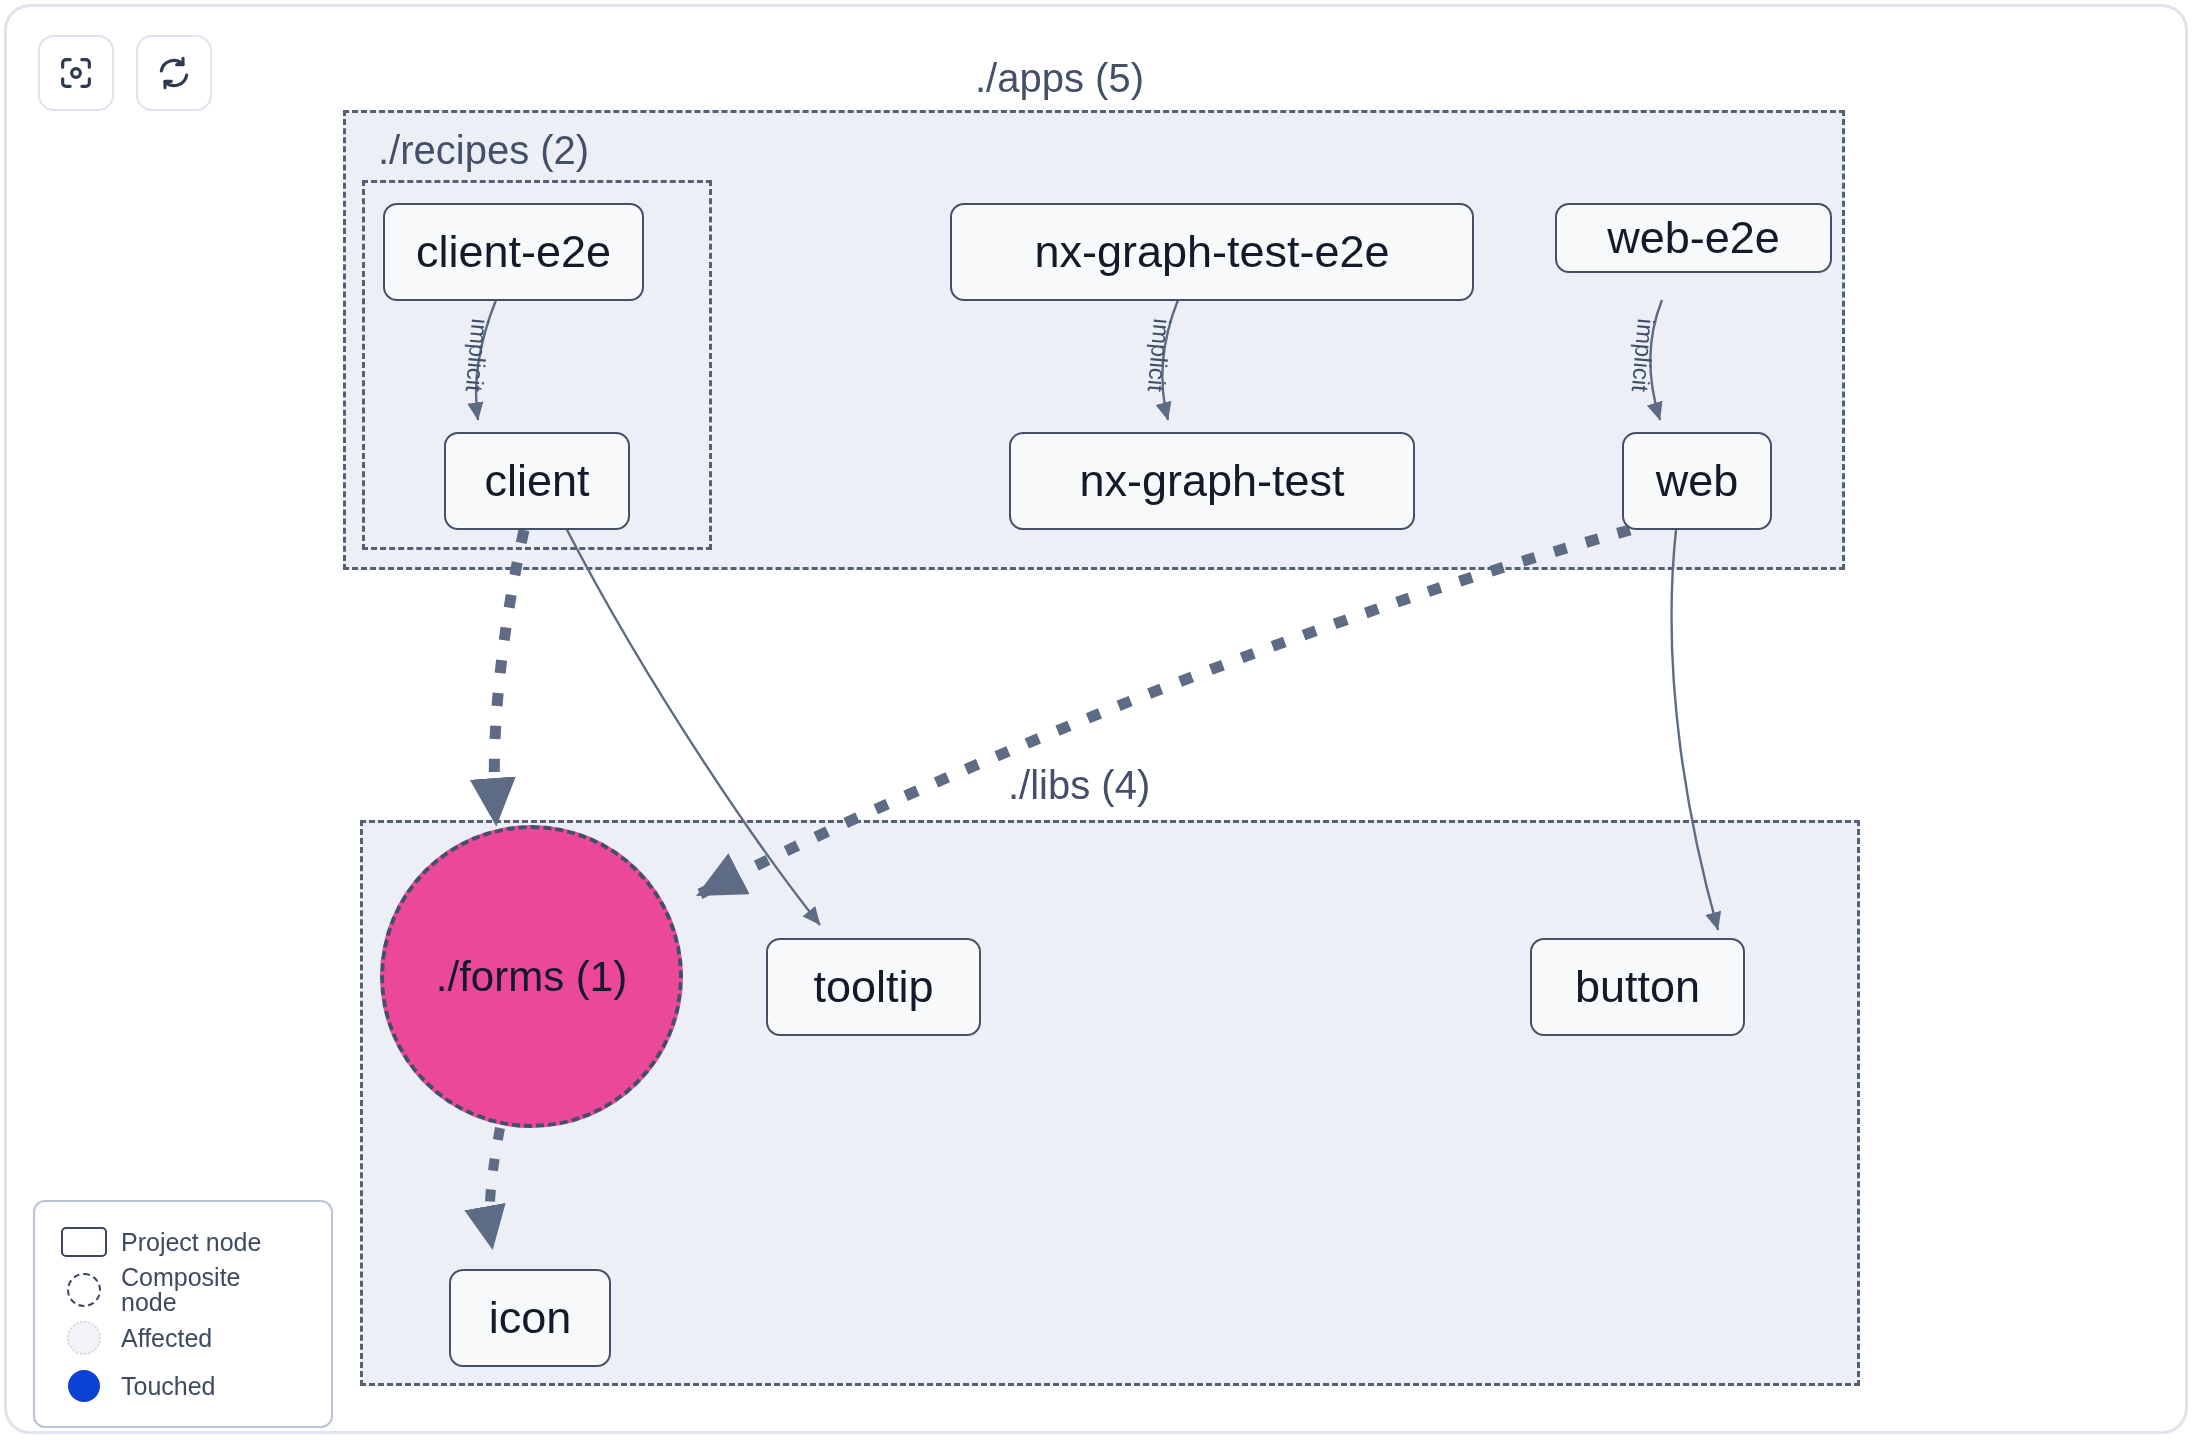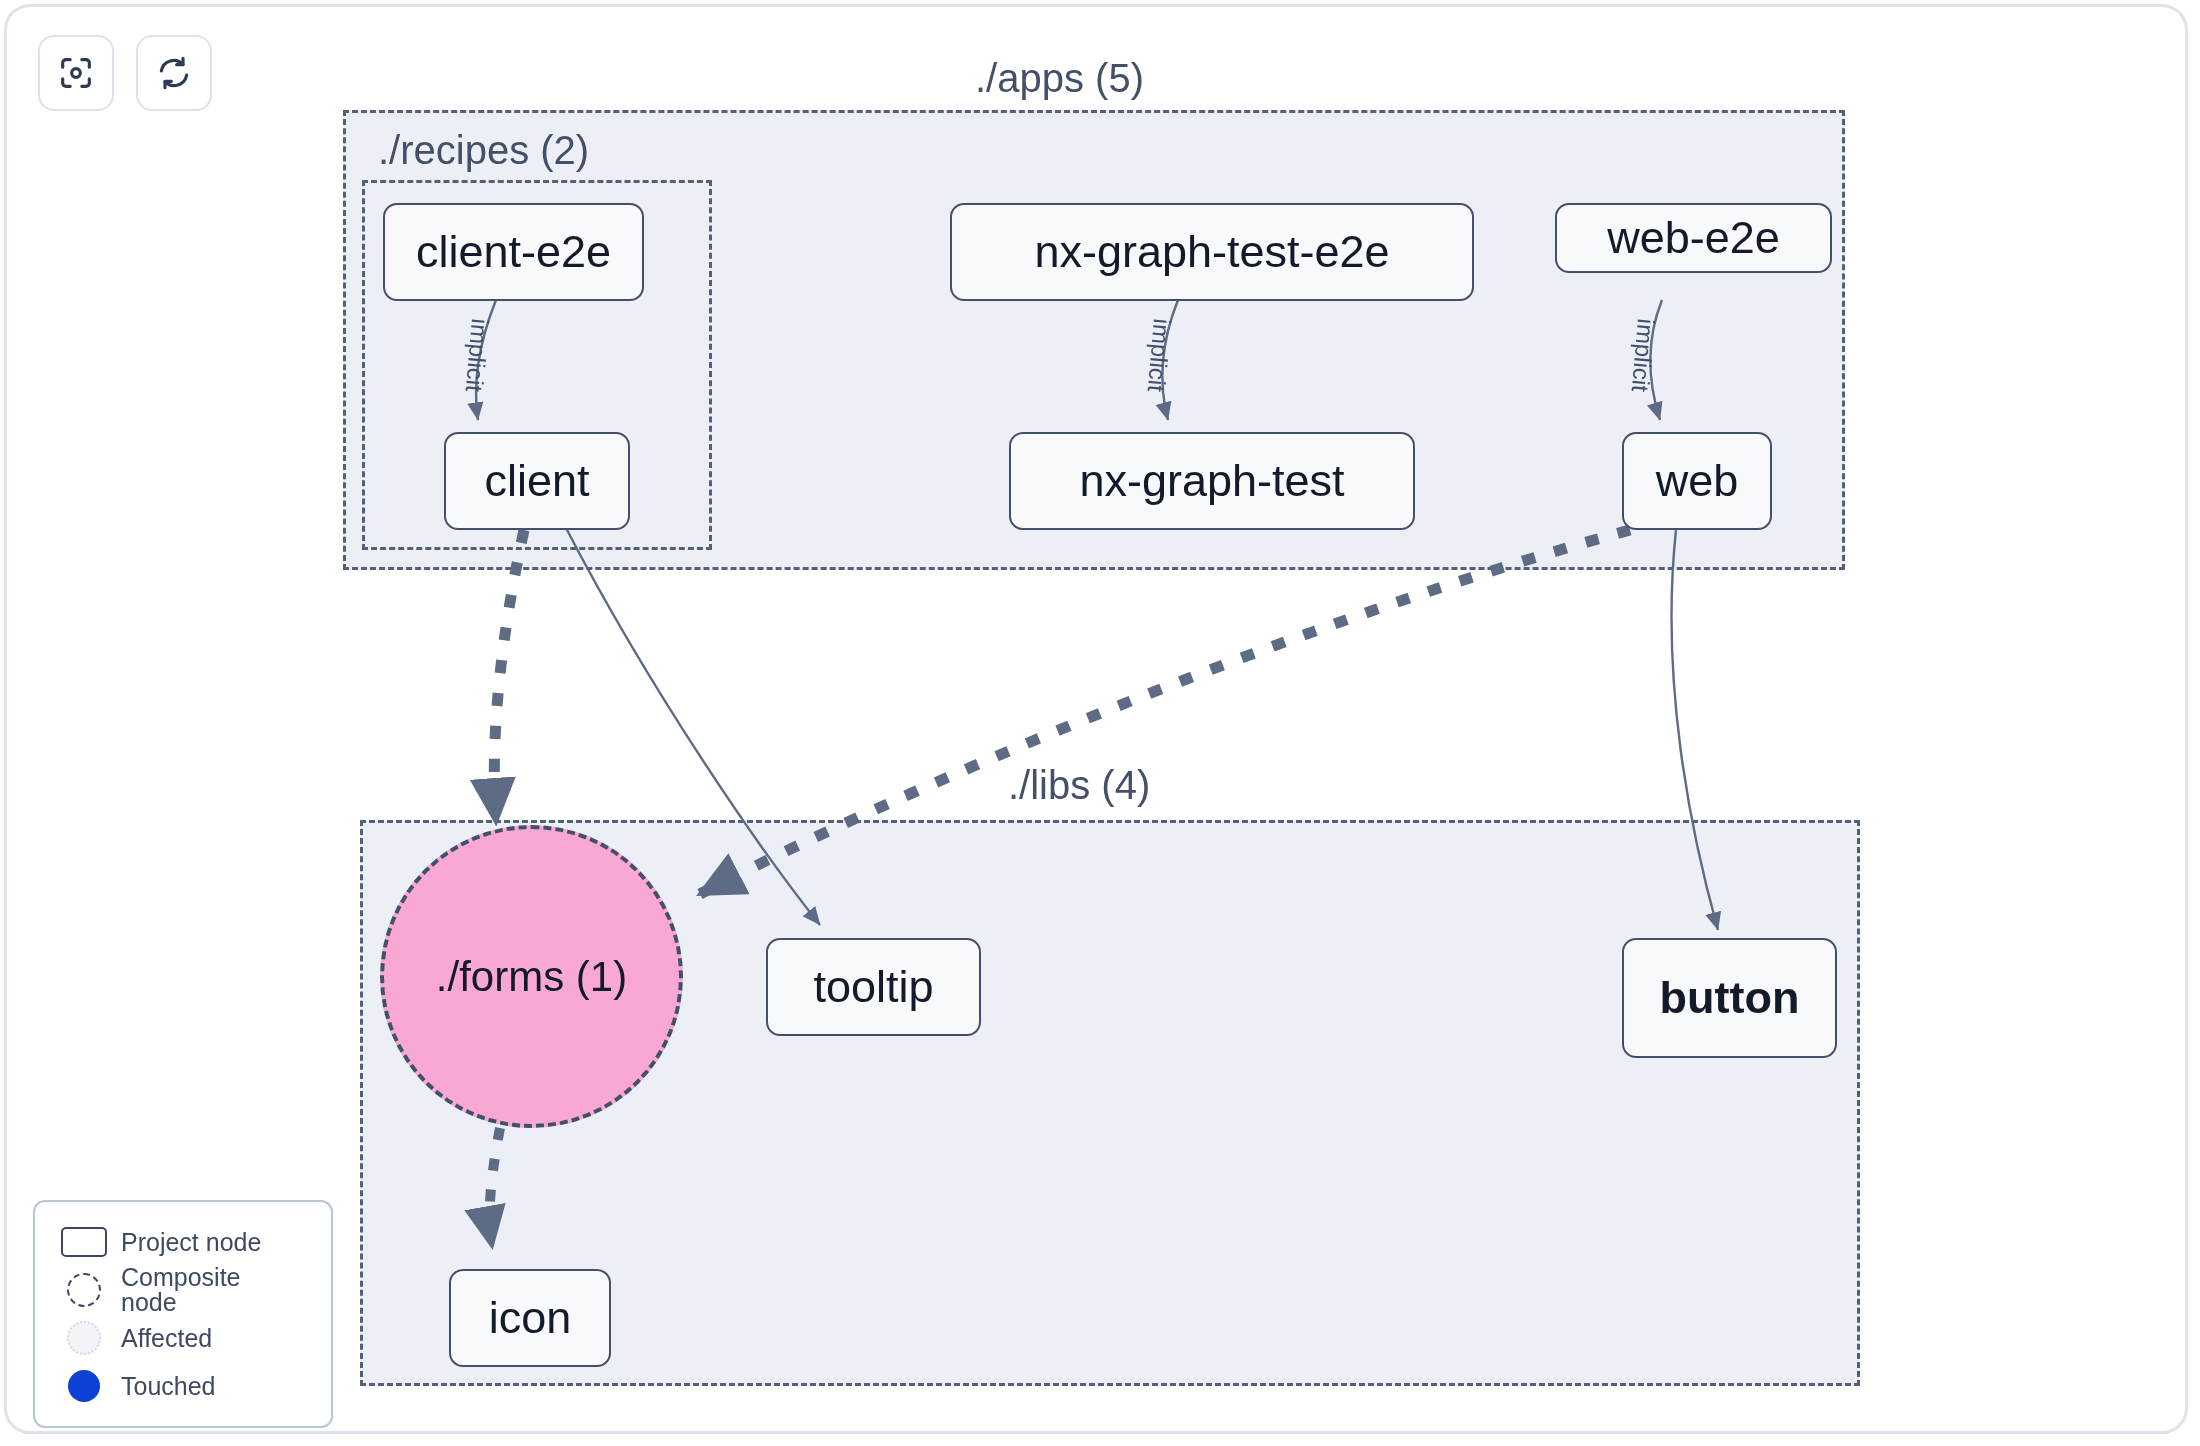--- a/index.html
+++ b/index.html
@@ -96,21 +96,21 @@
     color: #131a2a;
     font-size: 45px;
     white-space: nowrap;
     box-sizing: border-box;
     cursor: pointer;
     z-index: 25;
   }
   .node.composite {
     border-radius: 50%;
     border: 4px dashed #44506a;
-    background: #f9a8d4;
+    background: #ec4899;
     font-size: 42px;
   }
 
   
   .edge-label {
     position: absolute;
     color: #44506a;
     font-size: 24px;
     white-space: nowrap;
     transform-origin: 0 0;
@@ -267,21 +267,21 @@
     <div class="node" style="left:1622px; top:432px; width:150px; height:98px;">
       <span>web</span>
     </div>
 
     <div class="node composite" style="left:380px; top:825px; width:303px; height:303px;">
       <span>./forms (1)</span>
     </div>
     <div class="node" style="left:766px; top:938px; width:215px; height:98px;">
       <span>tooltip</span>
     </div>
-    <div class="node" style="left:1622px; top:938px; width:215px; height:120px;font-weight:bold;">
+    <div class="node" style="left:1530px; top:938px; width:215px; height:98px;">
       <span>button</span>
     </div>
     <div class="node" style="left:449px; top:1269px; width:162px; height:98px;">
       <span>icon</span>
     </div>
   </div>
 
   <div class="legend">
     <div class="legend-row">
       <span class="legend-swatch">

